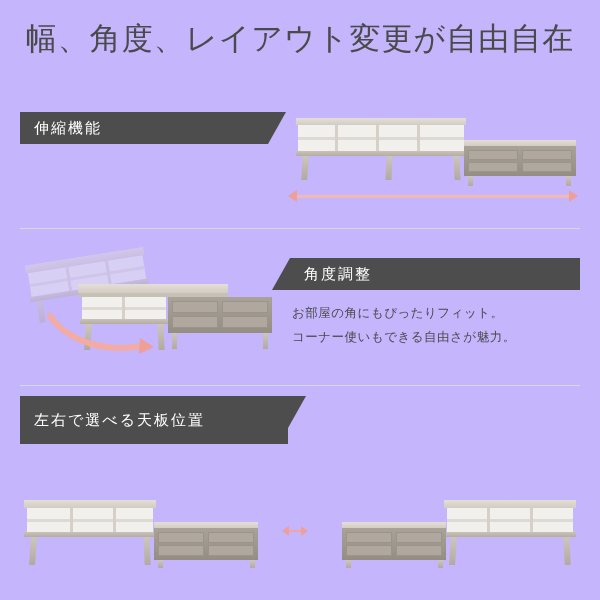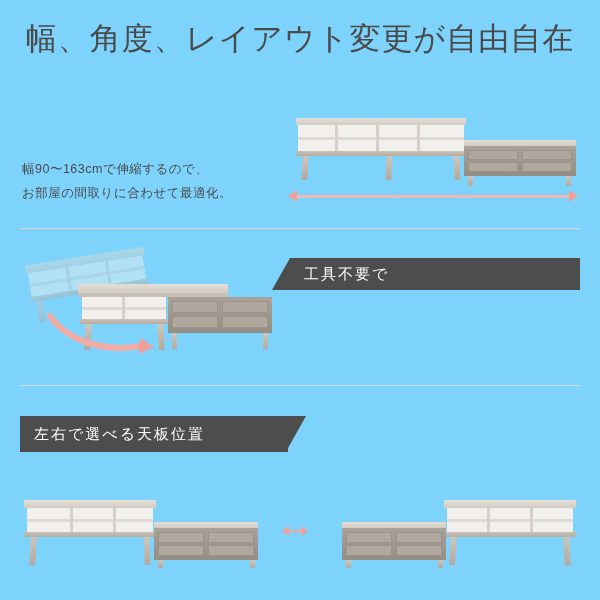--- a/index.html
+++ b/index.html
@@ -12,21 +12,21 @@
     height: 600px;
     font-family: "Liberation Sans", sans-serif;
     color: #3a3a3a;
     position: relative;
     overflow: hidden;
   }
   .page {
     width: 600px;
     height: 600px;
     position: relative;
-    background: #7dd3fc;
+    background: #c4b5fd;
   }
 
   
   .headline {
     position: absolute;
     top: 18px;
     left: 0;
     width: 600px;
     text-align: center;
     font-size: 31px;
@@ -147,23 +147,24 @@
     position: absolute;
   }
 </style>
 </head>
 <body>
 
 <div class="page">
 
   <div class="headline">幅、角度、レイアウト変更が自由自在</div>
 
-
-  <div class="body-text" style="left:22px; top:158px; width:270px;">幅90〜163cmで伸縮するので、
-お部屋の間取りに合わせて最適化。</div>
+  <div class="bar thin-arrow" style="left:20px; top:112px; width:248px; height:32px;">
+    <span>伸縮機能</span>
+  </div>
+
 
   <div class="photo" style="left:288px; top:108px; width:292px; height:80px;">
 
       <div style="position:absolute;left:8px;top:10px;width:170px;height:7px;" class="wood-top"></div>
       <div class="shelf-back" style="position:absolute;left:10px;top:17px;width:166px;height:26px;"></div>
       <div style="position:absolute;left:10px;top:29px;width:166px;height:3px;background:#ded9d2;"></div>
       <div style="position:absolute;left:47px;top:17px;width:3px;height:26px;background:#d6d0c7;"></div>
       <div style="position:absolute;left:88px;top:17px;width:3px;height:26px;background:#d6d0c7;"></div>
       <div style="position:absolute;left:129px;top:17px;width:3px;height:26px;background:#d6d0c7;"></div>
       <div style="position:absolute;left:8px;top:43px;width:170px;height:5px;" class="wood-mid"></div>
@@ -221,27 +222,29 @@
       <div class="leg" style="left:150px;top:95px;width:5px;height:16px;"></div>
       <div class="leg" style="left:241px;top:95px;width:5px;height:16px;"></div>
 
       <svg class="curve-arrow" width="110" height="48" viewBox="0 0 110 48" style="left:22px;top:72px;">
         <path d="M6 6 C 26 34, 66 42, 96 36" stroke="#f2aca5" stroke-width="6" fill="none" stroke-linecap="round"></path>
         <polygon points="96,28 110,37 95,44" fill="#ef9f98"></polygon>
       </svg>
   </div>
 
   <div class="bar thin-arrow-up" style="left:290px; top:258px; width:290px; height:32px;">
-    <span>工具不要で</span>
-  </div>
-
+    <span>角度調整</span>
+  </div>
+
+  <div class="body-text" style="left:292px; top:302px; width:290px;">お部屋の角にもぴったりフィット。
+コーナー使いもできる自由さが魅力。</div>
 
   <div class="divider" style="top:385px;"></div>
 
-  <div class="bar thin-arrow" style="left:20px; top:416px; width:268px; height:36px;">
+  <div class="bar thin-arrow" style="left:20px; top:396px; width:268px; height:48px;">
     <span>左右で選べる天板位置</span>
   </div>
 
 
   <div class="photo" style="left:18px; top:494px; width:250px; height:82px;">
       <div style="position:absolute;left:6px;top:6px;width:132px;height:8px;" class="wood-top"></div>
       <div class="shelf-back" style="position:absolute;left:9px;top:14px;width:126px;height:24px;"></div>
       <div style="position:absolute;left:9px;top:25px;width:126px;height:3px;background:#ded9d2;"></div>
       <div style="position:absolute;left:52px;top:14px;width:3px;height:24px;background:#d6d0c7;"></div>
       <div style="position:absolute;left:95px;top:14px;width:3px;height:24px;background:#d6d0c7;"></div>

